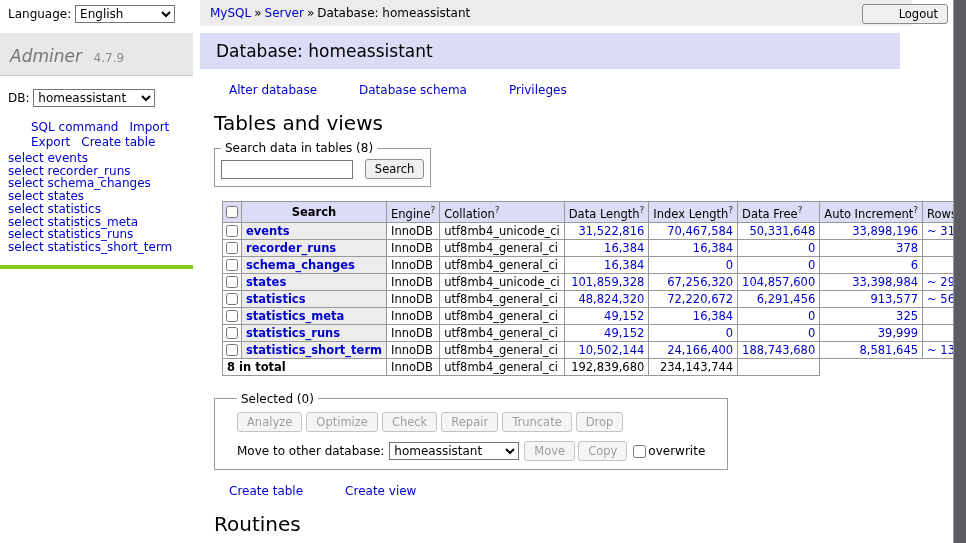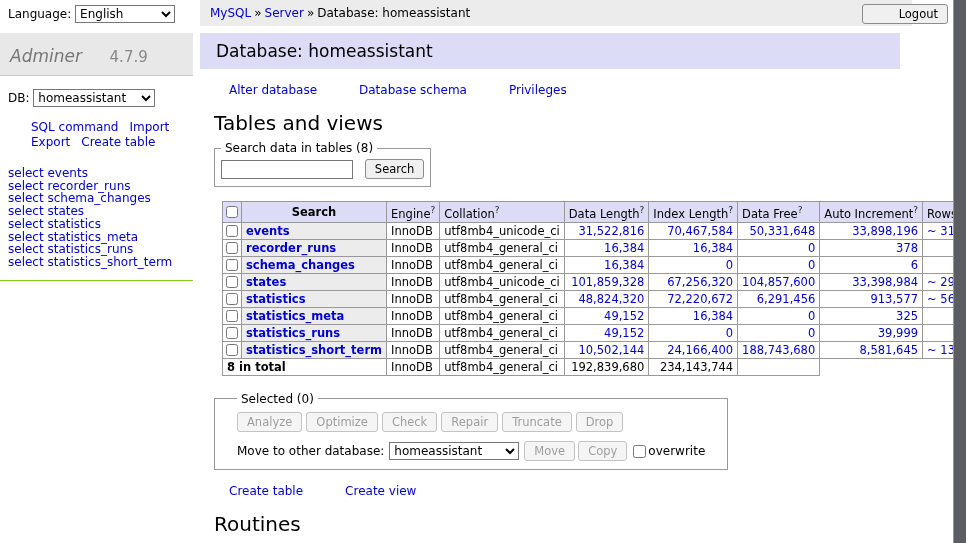--- a/index.html
+++ b/index.html
@@ -16,27 +16,27 @@
   .lang-bar select{width:100px;}
   .breadcrumb{position:absolute;left:200px;top:0;width:712px;height:26px;background:#ececec;
               padding:6px 10px;box-sizing:border-box;}
   .breadcrumb .sep{color:#000;margin:0 3px;}
   .logout{position:absolute;top:4px;right:18px;padding-left:36px;}
 
   
   .sidebar{position:absolute;left:0;top:33px;width:193px;}
   .sidebar h1{margin:0;background:#e8e8e8;border-bottom:1px solid #c9c9c9;padding:7px 10px;font-weight:normal;}
   .brand{font-style:italic;font-size:17px;color:#767676;}
-  .version{font-size:15px;color:#888;margin-left:20px;}
+  .version{font-size:12px;color:#888;margin-left:4px;}
   .db-row{padding:13px 8px 0 8px;}
   .db-row select{width:122px;}
   .action-links{margin:13px 0 0;padding:0 8px;line-height:15px;}
   .links-row{display:block;margin-left:23px;}
   .links-row a{margin-right:11px;}
-  .table-links{margin:17px 0 0;padding:0 8px 11px;border-bottom:1px solid #84cc16;}
+  .table-links{margin:2px 0 0;padding:0 8px 11px;border-bottom:4px solid #84cc16;}
   .table-links a{display:block;line-height:12.7px;font-size:12px;}
 
   
   .main{position:absolute;left:200px;top:33px;width:712px;}
   .main h2{margin:0;width:700px;background:#dcdcf7;padding:9px 16px;font-size:17px;line-height:18px;
            font-weight:normal;box-sizing:border-box;}
   .db-links{margin:14px 0 0 14px;}
   .db-links a{margin-right:27px;margin-left:15px;}
   .main h3{margin:14px 0 0 14px;font-size:20px;font-weight:normal;}
 

